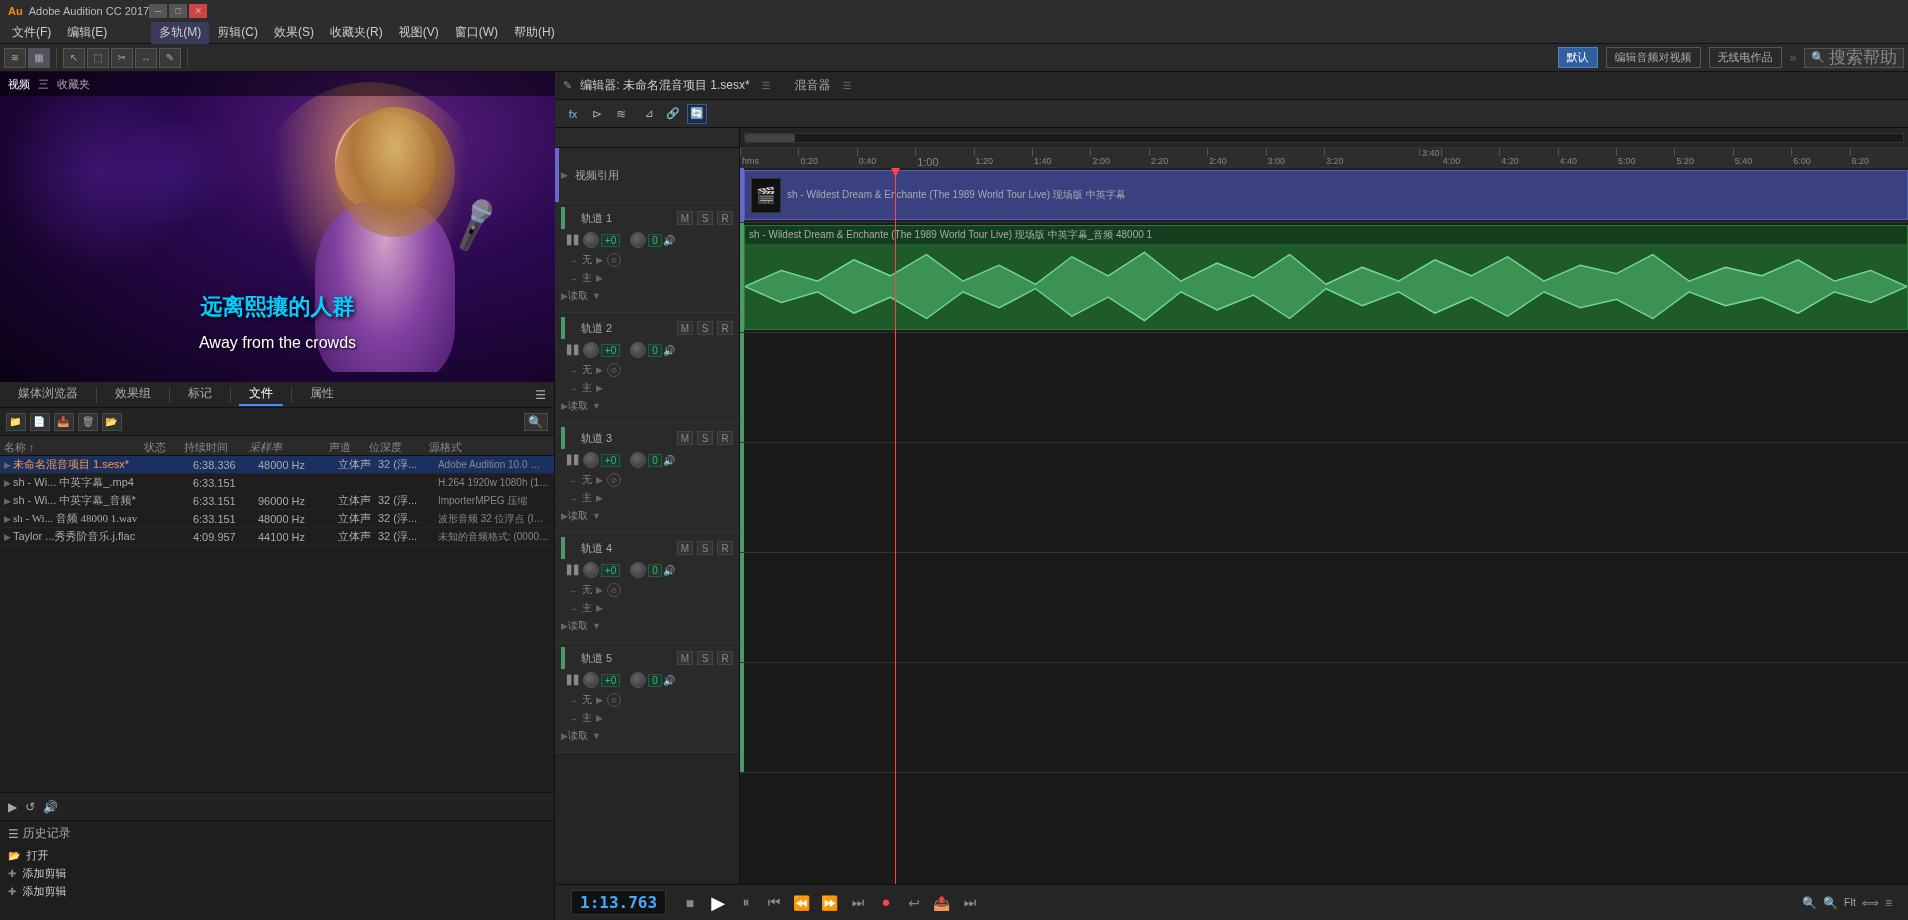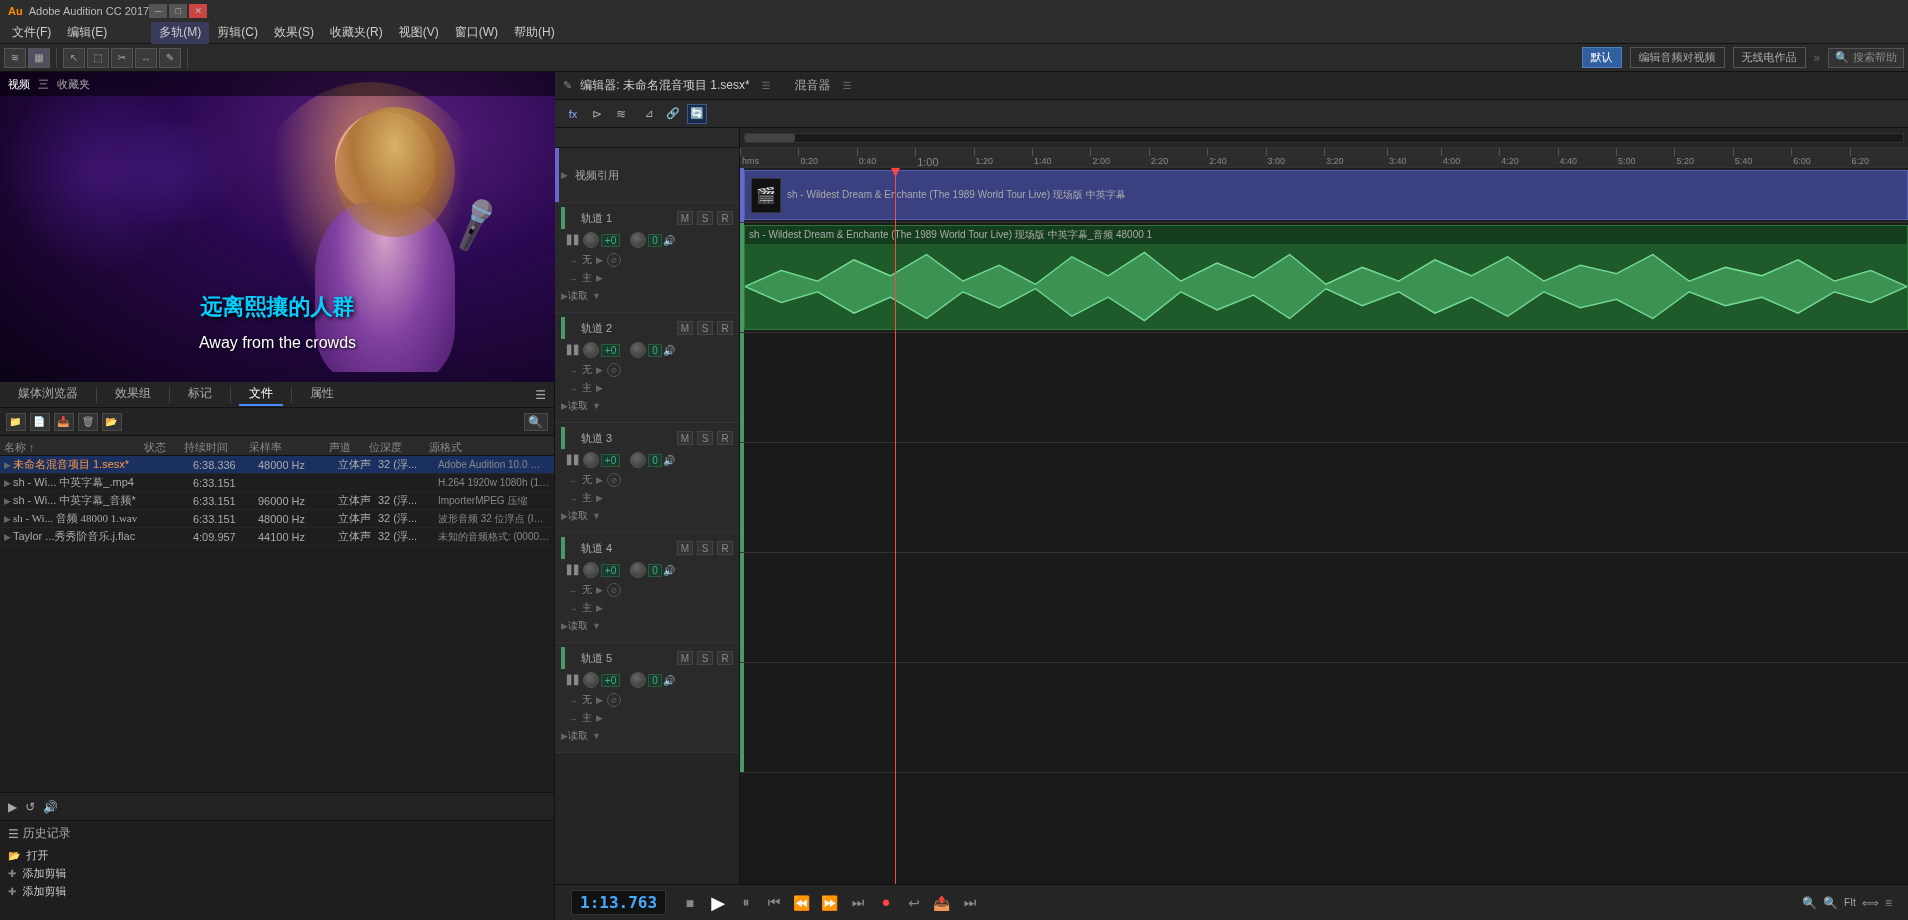--- a/index.html
+++ b/index.html
@@ -49,21 +49,21 @@
     #file-toolbar { height: 28px; background: #232323; display: flex; align-items: center; padding: 0 6px; gap: 4px; border-bottom: 1px solid #111; }
     .ft-btn { width: 20px; height: 18px; background: #333; border: 1px solid #4a4a4a; display: flex; align-items: center; justify-content: center; font-size: 10px; color: #aaa; cursor: pointer; }
     .ft-search { margin-left: auto; width: 24px; height: 18px; background: #333; border: 1px solid #4a4a4a; display: flex; align-items: center; justify-content: center; color: #aaa; font-size: 12px; cursor: pointer; }
 
     
     #file-list { flex: 1; overflow-y: auto; background: #1e1e1e; }
     .file-header { display: flex; align-items: flex-end; height: 20px; background: #2a2a2a; border-bottom: 1px solid #111; padding: 0 4px; font-size: 11px; color: #888; }
     .file-header .col-name { width: 140px; flex-shrink: 0; }
     .file-header .col-status { width: 40px; flex-shrink: 0; }
     .file-header .col-duration { width: 65px; flex-shrink: 0; }
-    .file-header .col-sample { width: 80px; flex-shrink: 0; }
+    .file-header .col-sample { width: 80px; flex-shrink: 0; font-style: italic; }
     .file-header .col-ch { width: 40px; flex-shrink: 0; }
     .file-header .col-bit { width: 60px; flex-shrink: 0; }
     .file-header .col-fmt { flex: 1; }
     .file-row { display: flex; align-items: center; height: 18px; padding: 0 4px; font-size: 11px; cursor: pointer; border-bottom: 1px solid #252525; }
     .file-row.selected { background: #1a3060; }
     .file-row .col-name { width: 140px; flex-shrink: 0; overflow: hidden; text-overflow: ellipsis; white-space: nowrap; color: #ff9944; }
     .file-row .col-status { width: 40px; flex-shrink: 0; color: #888; }
     .file-row .col-duration { width: 65px; flex-shrink: 0; color: #aaa; }
     .file-row .col-sample { width: 80px; flex-shrink: 0; color: #aaa; }
     .file-row .col-ch { width: 40px; flex-shrink: 0; color: #aaa; }
@@ -212,21 +212,21 @@
     <div class="tb-btn">↔</div>
     <div class="tb-btn">✎</div>
   </div>
   <div class="toolbar-right">
     <span class="tb-mode active">默认</span>
     <span class="tb-mode">编辑音频对视频</span>
     <span class="tb-mode">无线电作品</span>
     <span style="color:#666; font-size:12px;">»</span>
     <div style="display:flex; align-items:center; background:#333; border:1px solid #555; padding:0 6px; height:20px; gap:4px;">
       <span style="color:#888; font-size:11px;">🔍</span>
-      <span style="color:#888; font-size:11px;">搜索帮助</span>
+      <span style="color:#888; font-size:17px;">搜索帮助</span>
     </div>
   </div>
 </div>
 
 <div id="main">
 
   <div id="left-panel">
 
     <div id="video-preview">
       <div class="video-content">
@@ -644,21 +644,21 @@
                 <span style="font-size: 9px; color: rgb(136, 136, 136); white-space: nowrap; padding-left: 2px;">2:40</span>
               </div>
               <div style="position: absolute; left: 525.6px; top: 0px; bottom: 0px; display: flex; flex-direction: column;">
                 <div style="width: 1px; background: rgb(85, 85, 85); height: 8px;"></div>
                 <span style="font-size: 9px; color: rgb(136, 136, 136); white-space: nowrap; padding-left: 2px;">3:00</span>
               </div>
               <div style="position: absolute; left: 584px; top: 0px; bottom: 0px; display: flex; flex-direction: column;">
                 <div style="width: 1px; background: rgb(85, 85, 85); height: 8px;"></div>
                 <span style="font-size: 9px; color: rgb(136, 136, 136); white-space: nowrap; padding-left: 2px;">3:20</span>
               </div>
-              <div style="position: absolute; left: 647px; top: 0px; bottom: 0px; display: flex; flex-direction: column;">
+              <div style="position: absolute; left: 679px; top: 0px; bottom: 0px; display: flex; ">
                 <div style="width: 1px; background: rgb(85, 85, 85); height: 8px;"></div>
                 <span style="font-size: 9px; color: rgb(136, 136, 136); white-space: nowrap; padding-left: 2px;">3:40</span>
               </div>
               <div style="position: absolute; left: 700.8px; top: 0px; bottom: 0px; display: flex; flex-direction: column;">
                 <div style="width: 1px; background: rgb(85, 85, 85); height: 8px;"></div>
                 <span style="font-size: 9px; color: rgb(136, 136, 136); white-space: nowrap; padding-left: 2px;">4:00</span>
               </div>
               <div style="position: absolute; left: 759.2px; top: 0px; bottom: 0px; display: flex; flex-direction: column;">
                 <div style="width: 1px; background: rgb(85, 85, 85); height: 8px;"></div>
                 <span style="font-size: 9px; color: rgb(136, 136, 136); white-space: nowrap; padding-left: 2px;">4:20</span>

